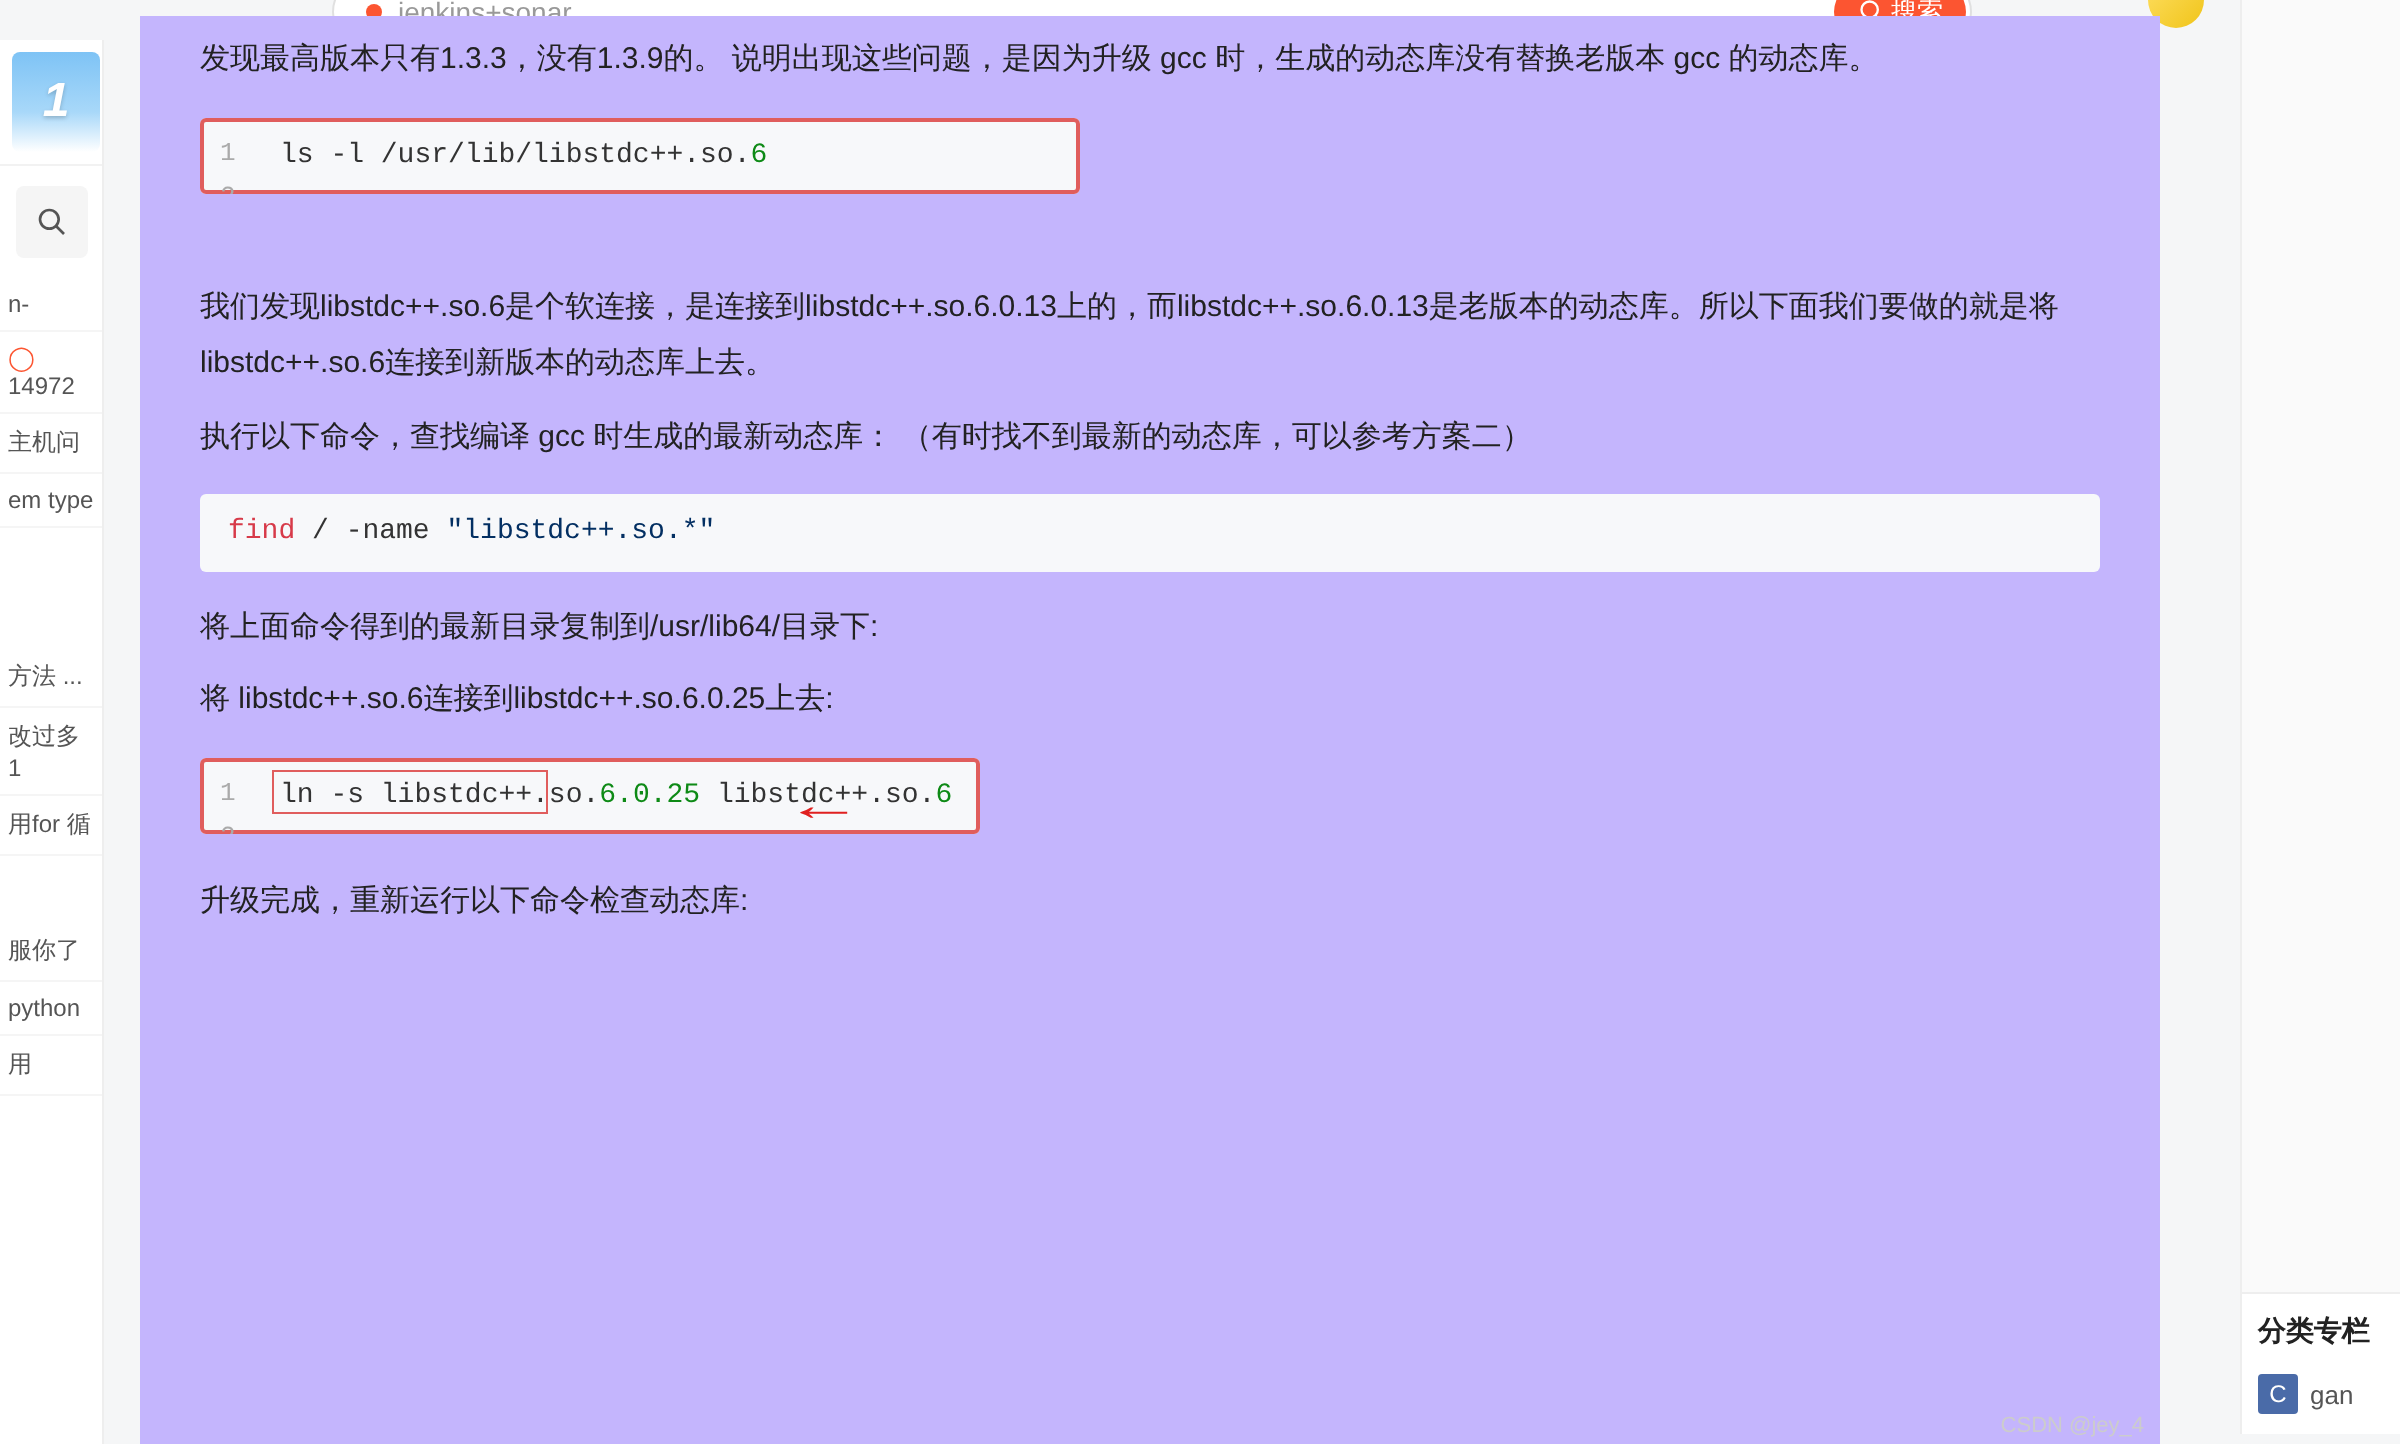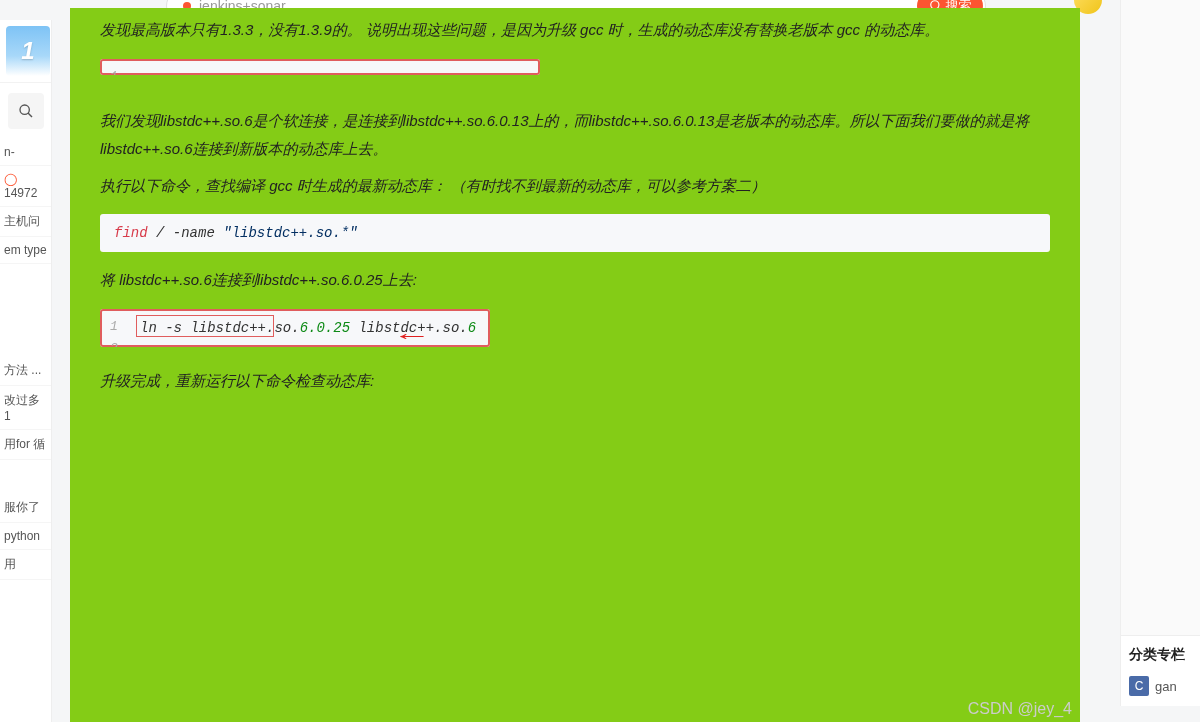--- a/index.html
+++ b/index.html
@@ -13,41 +13,41 @@
   .topright-txt { position: absolute; top: -14px; right: 0; font-size: 13px; color: #555; }
 
   .left-sidebar { position: absolute; left: 0; top: 20px; width: 52px; bottom: 0; background: #fff; border-right: 1px solid #eee; }
   .left-sidebar .sb-card { margin-bottom: 10px; padding: 6px; background: #fff; border-bottom: 1px solid #f2f2f2; }
   .cloud-img { width: 44px; height: 50px; background: linear-gradient(180deg, #7ec3f5 0%, #a8d8f9 60%, #fff 100%); border-radius: 4px; position: relative; display: flex; align-items: center; justify-content: center; }
   .cloud-img::after { content: "1"; color: #fff; font-size: 24px; font-weight: bold; font-style: italic; text-shadow: 0 1px 2px rgba(0,0,0,0.2); }
   .search-local { width: 36px; height: 36px; background: #f5f5f5; border-radius: 4px; display: flex; align-items: center; justify-content: center; margin: 10px auto; }
   .left-sidebar .item { padding: 6px 4px; font-size: 12px; color: #555; border-bottom: 1px solid #f5f5f5; }
   .left-sidebar .orange { color: #fc5531; }
 
-  .article { position: absolute; left: 70px; top: 8px; right: 120px; bottom: 0; background: #84cc16; padding: 0 30px; overflow: hidden; font-style: italic; }
+  .article { position: absolute; left: 70px; top: 8px; right: 120px; bottom: 0; background: #c4b5fd; padding: 0 30px; overflow: hidden; }
   .article p { font-size: 15px; line-height: 1.9; color: #222; margin: 8px 0; }
 
   .codebox { background: #f7f8fa; border-radius: 3px; margin: 14px 0; padding: 8px 14px 8px 40px; font-family: "Courier New", Consolas, monospace; font-size: 14px; line-height: 1.6; color: #333; position: relative; overflow-x: auto; white-space: nowrap; }
   .codebox .ln { position: absolute; left: 10px; color: #aaa; font-size: 13px; }
   .codebox .ln1 { top: 8px; } .codebox .ln2 { top: 30px; } .codebox .ln3 { top: 52px; }
   .codebox .num { color: #0e8a16; }
   .codebox .str { color: #032f62; }
   .codebox .kw { color: #d73a49; }
   .codebox.framed { outline: 2px solid #e05d5d; outline-offset: -2px; }
   .codebox .innerframe { position: absolute; border: 1px solid #e05d5d; pointer-events: none; }
   .scrollbar-x { height: 6px; background: #d0d0d0; border-radius: 3px; margin-top: 6px; margin-bottom: 2px; width: 80%; }
 
   .red-arrow { position: absolute; left: 300px; top: 8px; color: #e02020; font-size: 22px; transform: scaleX(1.8); transform-origin: left; }
 
-  .right-sidebar { position: absolute; right: 0; top: 0; width: 80px; bottom: 16px; background: #fafafa; border-left: 1px solid #eee; }
+  .right-sidebar { position: absolute; right: 0; top: 0; width: 80px; bottom: 5px; background: #fafafa; border-left: 1px solid #eee; }
   .right-sidebar .card { position: absolute; bottom: 0; left: 0; right: 0; background: #fff; padding: 10px 8px; border-top: 1px solid #eee; }
   .right-sidebar .card-title { font-size: 14px; font-weight: 600; margin-bottom: 12px; }
   .right-sidebar .col-item { display: flex; align-items: center; font-size: 13px; color: #555; }
   .col-thumb { width: 20px; height: 20px; background: #4a6ba8; color: #fff; font-size: 12px; display: flex; align-items: center; justify-content: center; margin-right: 6px; border-radius: 2px; }
-  .watermark { position: absolute; bottom: 2px; right: 128px; font-size: 16px; color: #ccc; text-align: left; line-height: 1.3; }
+  .watermark { position: absolute; bottom: 2px; right: 128px; font-size: 11px; color: #ccc; text-align: left; line-height: 1.3; }
 </style>
 </head>
 <body>
 
 <div class="searchbar">
   <span class="reddot"></span>
   <span class="text">jenkins+sonar</span>
   <div class="searchbtn">
     <svg viewBox="0 0 24 24">
         <circle cx="10" cy="10" r="7" stroke="#fff" stroke-width="2" fill="none"></circle>
@@ -66,43 +66,45 @@
   <div class="search-local">
     <svg width="16" height="16" viewBox="0 0 24 24">
         <circle cx="10" cy="10" r="7" stroke="#555" stroke-width="2" fill="none"></circle>
         <line x1="15" y1="15" x2="21" y2="21" stroke="#555" stroke-width="2"></line>
       </svg>
   </div>
   <div class="item">n-</div>
   <div class="item"><span class="orange">◯</span> <span>14972</span></div>
   <div class="item">主机问</div>
   <div class="item">em type</div>
-  <div class="item" style="margin-top:92px">方法 ...</div>
+  <div class="item" style="margin-top:60px">方法 ...</div>
   <div class="item">改过多 1</div>
   <div class="item">用for 循</div>
   <div class="item" style="margin-top:33px">服你了</div>
   <div class="item">python</div>
   <div class="item">用</div>
 </div>
 
 <div class="article">
   <p>发现最高版本只有1.3.3，没有1.3.9的。 说明出现这些问题，是因为升级 gcc 时，生成的动态库没有替换老版本 gcc 的动态库。</p>
 
   <div class="codebox framed" style="width:440px">
     <span class="ln ln1">1</span>
     <span class="ln ln2">2</span>
+    <div>ls -l /usr/lib/libstdc++.so.<span class="num">6</span></div>
   </div>
 
-  <p style="margin-top:32px">我们发现libstdc++.so.6是个软连接，是连接到libstdc++.so.6.0.13上的，而libstdc++.so.6.0.13是老版本的动态库。所以下面我们要做的就是将libstdc++.so.6连接到新版本的动态库上去。</p>
+  <p style="margin-top:43px">我们发现libstdc++.so.6是个软连接，是连接到libstdc++.so.6.0.13上的，而libstdc++.so.6.0.13是老版本的动态库。所以下面我们要做的就是将libstdc++.so.6连接到新版本的动态库上去。</p>
   <p>执行以下命令，查找编译 gcc 时生成的最新动态库：  （有时找不到最新的动态库，可以参考方案二）</p>
 
   <div class="codebox" style="padding-left:14px">
     <span class="kw">find</span> / -name <span class="str">"libstdc++.so.*"</span>
   </div>
 
+  <p>将上面命令得到的最新目录复制到/usr/lib64/目录下:</p>
 
 
   <p>将 libstdc++.so.6连接到libstdc++.so.6.0.25上去:</p>
 
   <div class="codebox framed" style="width:390px; position:relative">
     <span class="ln ln1">1</span>
     <span class="ln ln2">2</span>
     <span class="ln ln3">3</span>
     <div class="innerframe" style="left:36px; top:6px; width:138px; height:22px"></div>
     <span class="red-arrow">←</span>

